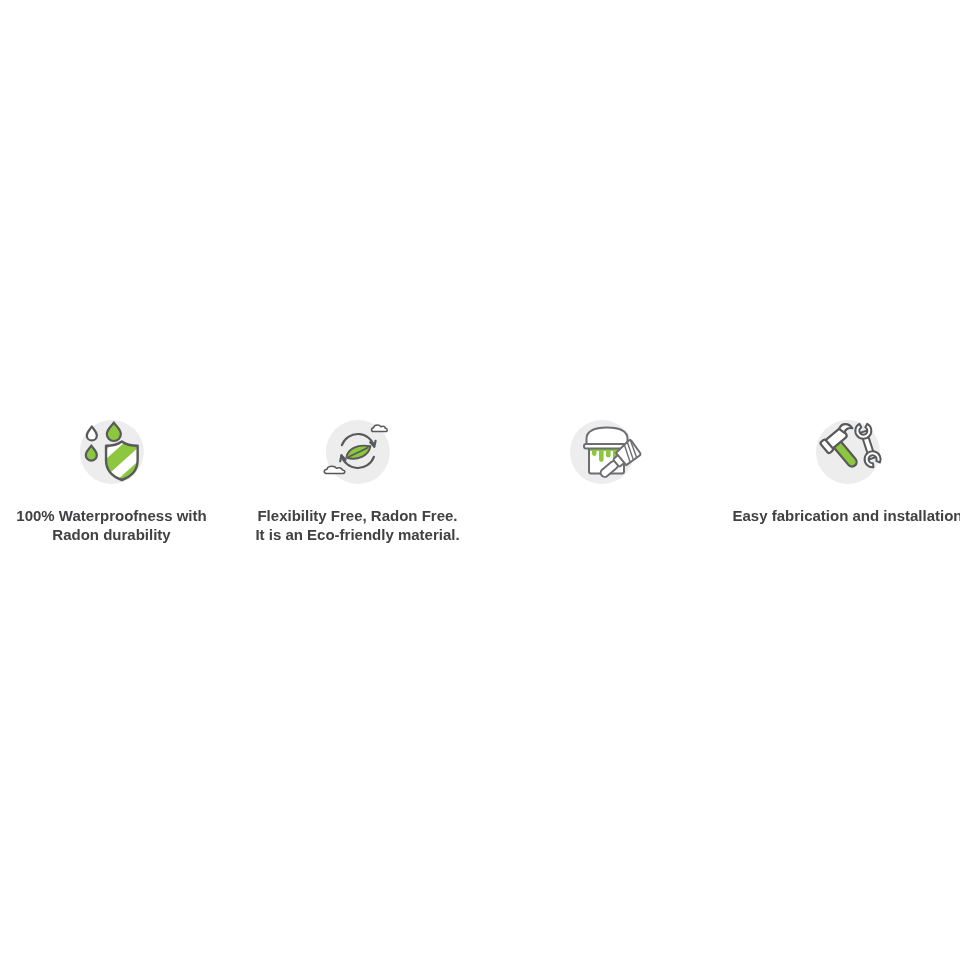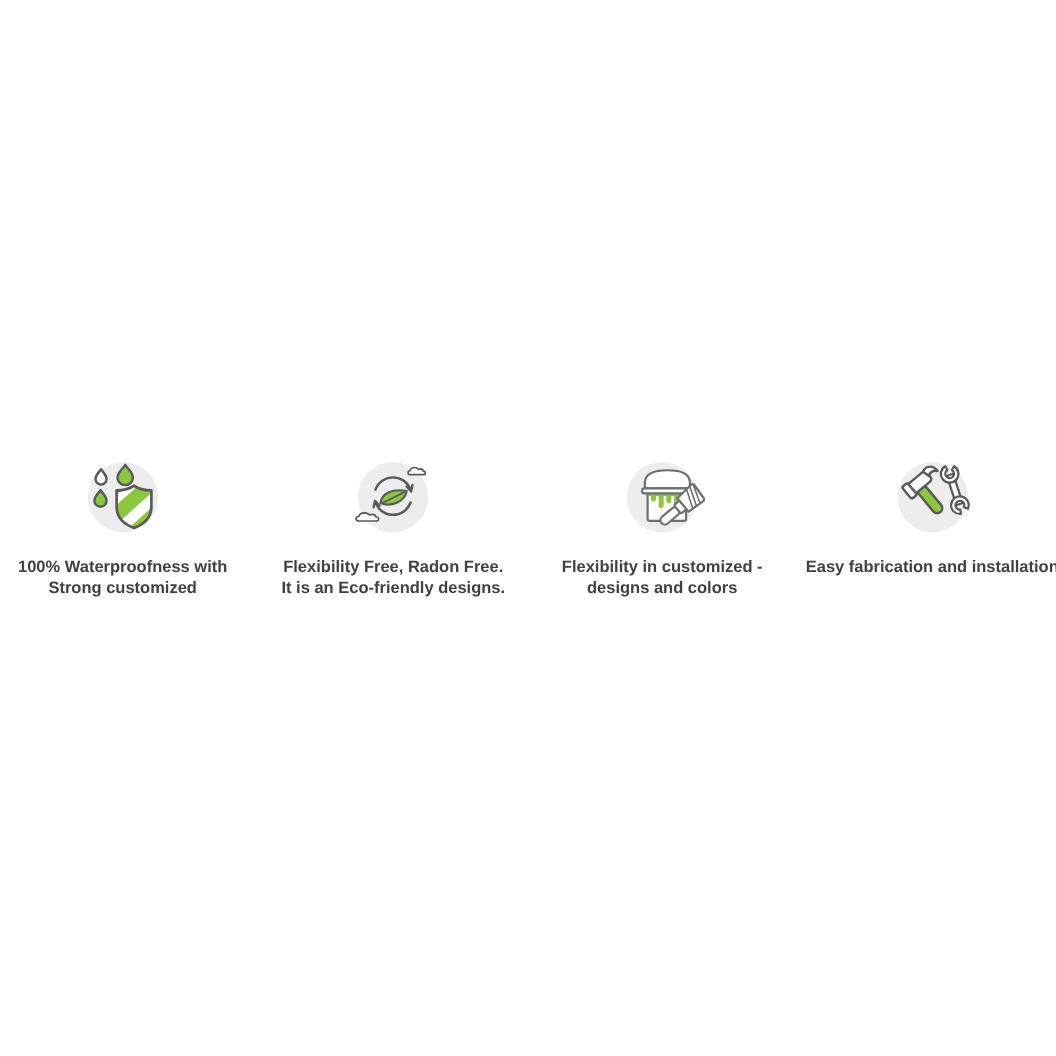--- a/index.html
+++ b/index.html
@@ -56,21 +56,21 @@
         <path d="M42 21.5 C38.2 24.4 31.6 25.8 26.2 25.8 L26.2 40.5 C26.2 50.3 32.8 56.6 42 60 C51.2 56.6 57.8 50.3 57.8 40.5 L57.8 25.8 C52.4 25.8 45.8 24.4 42 21.5 Z" fill="none" stroke="#58595b" stroke-width="2.4" stroke-linejoin="round"></path>
         <g stroke="#58595b" stroke-width="2.2" stroke-linejoin="round" stroke-linecap="round">
           <path d="M12 6.5 C13.8 9.5 17 11.8 17 15.4 A5 5 0 1 1 7 15.4 C7 11.8 10.2 9.5 12 6.5 Z" fill="#ffffff"></path>
           <path d="M34 2.5 C36.4 6.5 41 9.3 41 14 A7 7 0 1 1 27 14 C27 9.3 31.6 6.5 34 2.5 Z" fill="#8dc63f"></path>
           <path d="M11.5 25.5 C13.5 28.8 17 31.2 17 35.2 A5.5 5.5 0 1 1 6 35.2 C6 31.2 9.5 28.8 11.5 25.5 Z" fill="#8dc63f"></path>
         </g>
       </svg>
     </div>
     <div class="caption">
       <span class="line">100% Waterproofness with</span>
-      <span class="line">Strong customized</span>
+      <span class="line">Radon durability</span>
     </div>
   </div>
 
   <div class="feature" style="left:357.5px">
     <div class="icon-wrap">
       <svg width="64" height="64" viewBox="0 0 64 64">
         <circle cx="32" cy="32" r="32" fill="#ededed"></circle>
         <g fill="none" stroke="#58595b" stroke-width="2.2" stroke-linecap="round" stroke-linejoin="round">
           <path d="M16 25.2 A17 17 0 0 1 48.4 26.6"></path>
           <path d="M49.7 20.8 L48.4 26.6 L44.3 22.2"></path>
@@ -80,21 +80,21 @@
         <path d="M20.5 37.5 C21.5 29 31 23.8 44.5 26.3 C43 35.8 31 41.2 20.5 37.5 Z" fill="#8dc63f" stroke="#58595b" stroke-width="1.9" stroke-linejoin="round"></path>
         <path d="M23 36.8 C29 34 36.5 30.5 42 27.5" fill="none" stroke="#58595b" stroke-width="1.5" stroke-linecap="round"></path>
         <g fill="#ffffff" stroke="#58595b" stroke-width="1.5" stroke-linejoin="round">
           <path vector-effect="non-scaling-stroke" transform="translate(45,3) scale(1.3,1.15)" d="M2.1 7.4 Q0.5 7.4 0.5 5.8 Q0.5 4.3 2.1 4.1 Q2.4 1.7 5 1.7 Q7 1.7 7.7 3.3 Q8.3 2.8 9.2 2.8 Q10.9 2.8 11.1 4.6 Q12.6 4.7 12.6 6 Q12.6 7.4 11.1 7.4 Z"></path>
           <path vector-effect="non-scaling-stroke" transform="translate(-2.5,44) scale(1.7,1.3)" d="M2.1 7.4 Q0.5 7.4 0.5 5.8 Q0.5 4.3 2.1 4.1 Q2.4 1.7 5 1.7 Q7 1.7 7.7 3.3 Q8.3 2.8 9.2 2.8 Q10.9 2.8 11.1 4.6 Q12.6 4.7 12.6 6 Q12.6 7.4 11.1 7.4 Z"></path>
         </g>
       </svg>
     </div>
     <div class="caption">
       <span class="line">Flexibility Free, Radon Free.</span>
-      <span class="line">It is an Eco-friendly designs.</span>
+      <span class="line">It is an Eco-friendly material.</span>
     </div>
   </div>
 
   <div class="feature" style="left:602px">
     <div class="icon-wrap">
       <svg width="64" height="64" viewBox="0 0 64 64">
         <circle cx="32" cy="32" r="32" fill="#ededed"></circle>
         <g stroke="#6d6e71" stroke-width="2" stroke-linejoin="round">
           <path d="M16.5 24 L16.5 19 Q16.5 7.5 37 7.5 Q57.5 7.5 57.5 19 L57.5 24 Z" fill="#ffffff"></path>
           <path d="M19 28.6 L19 51.5 Q19 53.5 21 53.5 L52 53.5 Q54 53.5 54 51.5 L54 28.6 Z" fill="#ffffff"></path>
@@ -111,24 +111,20 @@
           <rect x="-24" y="-4" width="20" height="8" rx="4" fill="#ffffff" stroke="#6d6e71" stroke-width="2"></rect>
           <rect x="-5" y="-5" width="7" height="10" rx="1.5" fill="#ffffff" stroke="#6d6e71" stroke-width="2"></rect>
           <path d="M1.5 -8 L19 -9.3 Q21.2 -9.4 21 -7 L20 7 Q19.8 9.4 17.5 9.2 L1.5 8 Z" fill="#ffffff" stroke="#6d6e71" stroke-width="2" stroke-linejoin="round"></path>
           <g stroke="#6d6e71" stroke-width="1.4" stroke-linecap="round">
             <path d="M6.5 7.8 L13 -8.6"></path>
             <path d="M10.5 8 L17 -8.8"></path>
             <path d="M14.5 8.5 L20.2 -7.4"></path>
           </g>
         </g>
       </svg>
-    </div>
-    <div class="caption">
-      <span class="line">Flexibility in customized -</span>
-      <span class="line">designs and colors</span>
     </div>
   </div>
 
   <div class="feature" style="left:847.5px">
     <div class="icon-wrap">
       <svg width="64" height="64" viewBox="0 0 64 64">
         <circle cx="32" cy="32" r="32" fill="#ededed"></circle>
 
         <g transform="translate(52,25) rotate(72)">
           <rect x="-14" y="-3" width="28" height="6" fill="#ffffff" stroke="#58595b" stroke-width="2"></rect>

